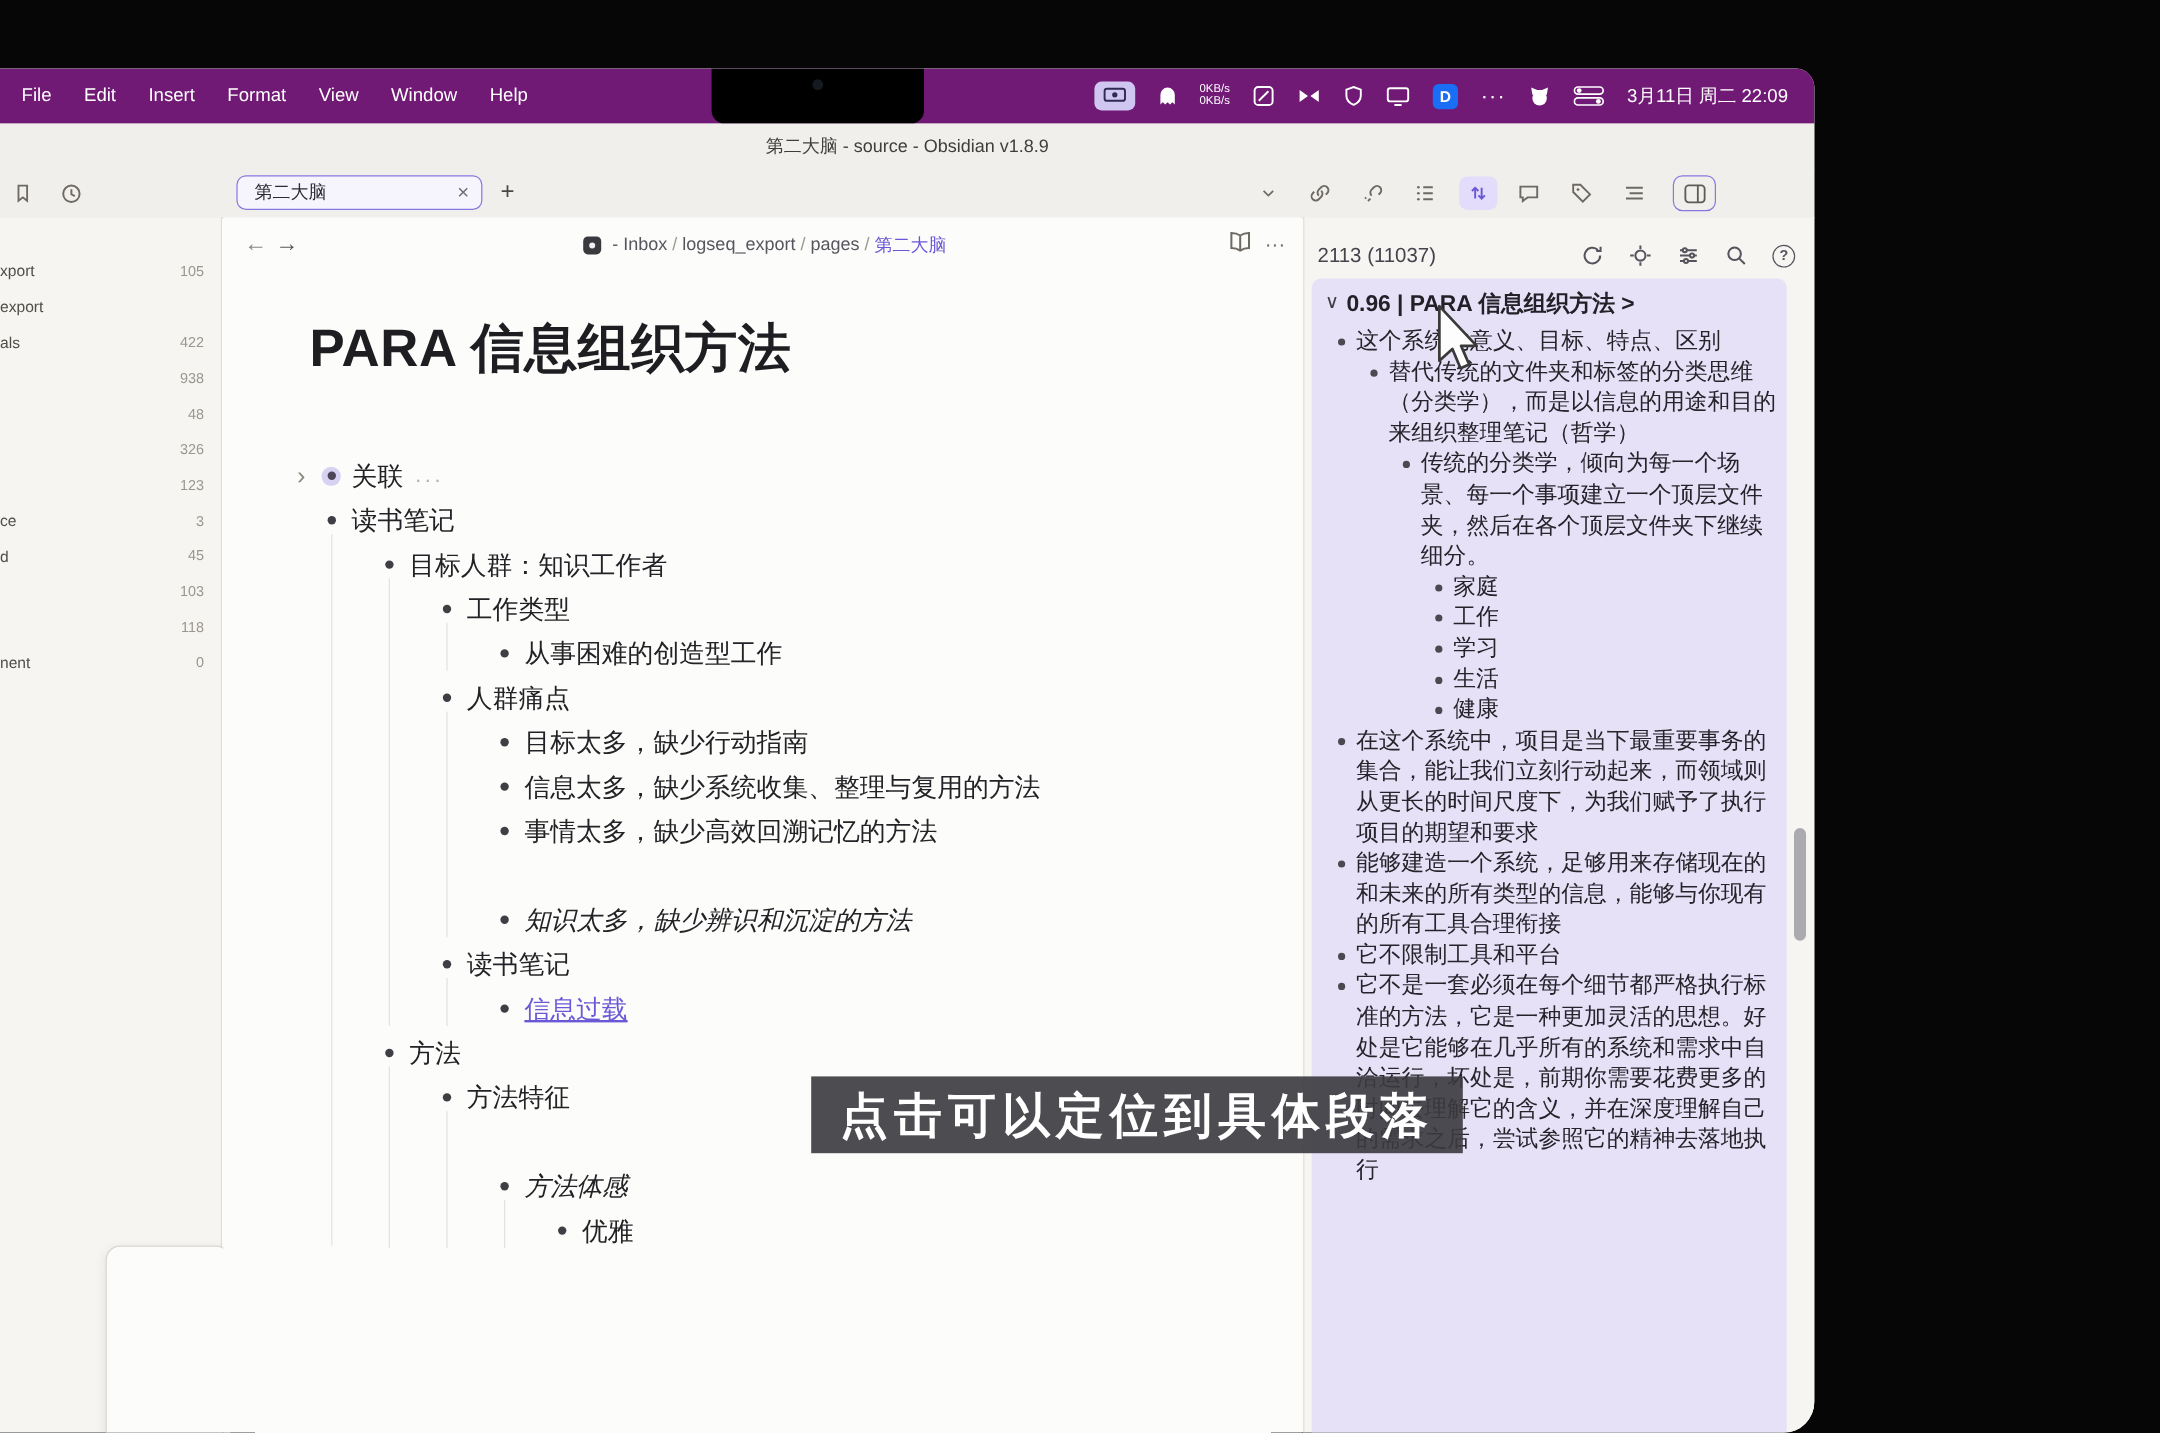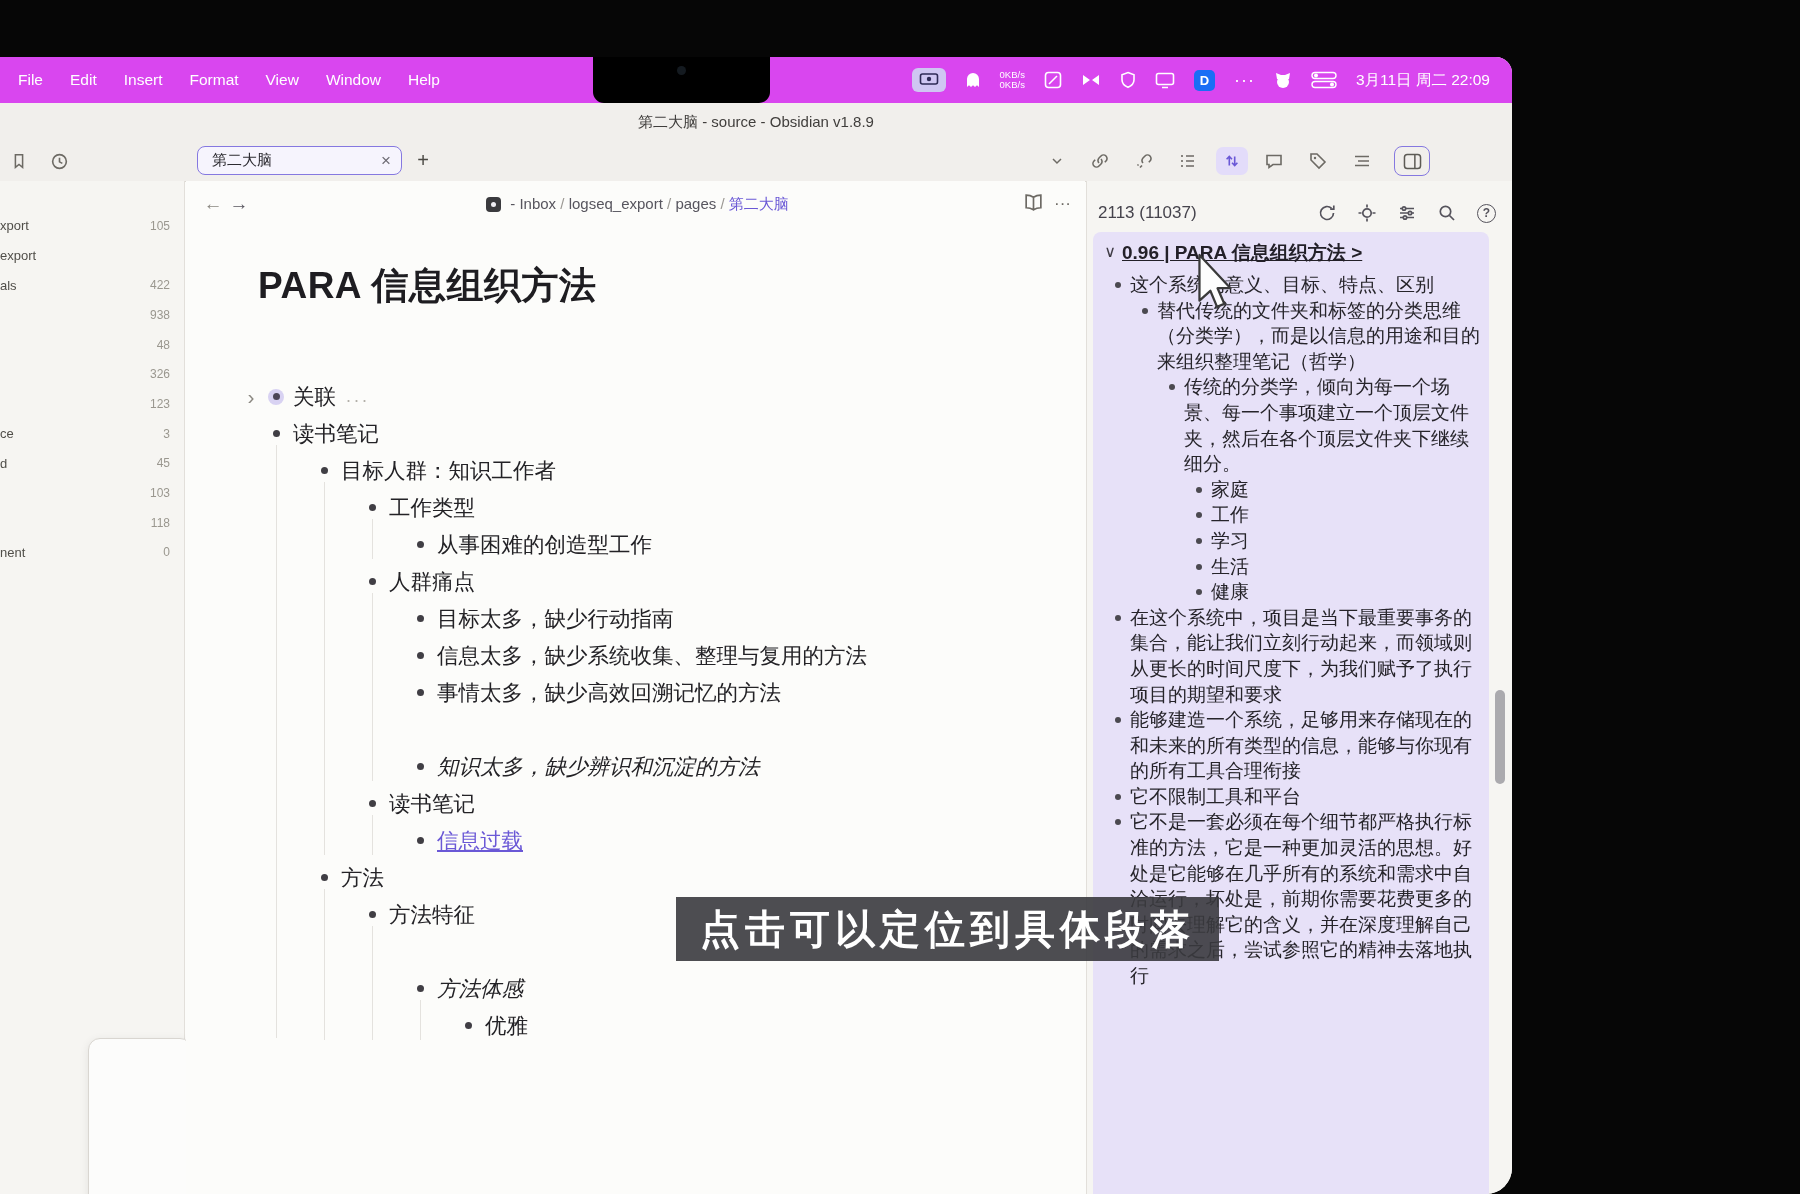--- a/index.html
+++ b/index.html
@@ -2,21 +2,21 @@
 <html><head>
 <meta charset="utf-8">
 <style>
   html,body{margin:0;padding:0;background:#000;}
   .page{position:relative;width:1800px;height:1194px;background:#060606;overflow:hidden;
         font-family:"Liberation Sans","DejaVu Sans",sans-serif;-webkit-font-smoothing:antialiased;}
   .screen{position:absolute;left:0;top:57px;width:1512px;height:1137px;background:#fcfcfa;
           border-top-right-radius:16px;border-bottom-right-radius:26px;overflow:hidden;}
 
   
-  .menubar{position:absolute;left:0;top:0;width:100%;height:46px;background:#d946ef;color:#fff;}
+  .menubar{position:absolute;left:0;top:0;width:100%;height:46px;background:#701a75;color:#fff;}
   .menus{position:absolute;left:18px;top:0;height:46px;display:flex;align-items:center;gap:27px;font-size:15.5px;}
   .menu-item{cursor:default;}
   .notch{position:absolute;left:593px;top:0;width:177px;height:46px;background:#000;
          border-radius:0 0 11px 11px;display:flex;justify-content:center;}
   .cam{width:9px;height:9px;border-radius:50%;background:#141a20;margin-top:9px;}
   .status{position:absolute;right:22px;top:0;height:46px;display:flex;align-items:center;gap:19px;}
   .status svg{display:block;}
   .st-badge{width:34px;height:24px;background:#cfc6f2;border-radius:6px;display:flex;align-items:center;justify-content:center;}
   .net{font-size:9.5px;line-height:10.5px;text-align:right;color:#fff;}
   .dbadge{width:21px;height:21px;background:#1a6ef5;border-radius:5px;color:#fff;font-size:13px;font-weight:700;
@@ -53,21 +53,21 @@
   .editor{position:absolute;left:186px;top:124px;width:899px;bottom:0;background:#fcfcfa;}
   .nav-row{position:absolute;top:8px;left:0;right:0;height:30px;display:flex;align-items:center;color:#57555e;}
   .nav-arrow{width:26px;text-align:center;font-size:19px;}
   .nav-arrow.back{margin-left:14px;color:#8a8780;}
   .crumb{flex:1;display:flex;align-items:center;justify-content:center;font-size:15px;color:#57555e;gap:2px;}
   .crumb .vault-ic{width:15px;height:15px;background:#3a3a3e;border-radius:4px;margin-right:7px;position:relative;}
   .crumb .vault-ic::after{content:"";position:absolute;left:5px;top:5px;width:5px;height:5px;border-radius:50%;background:#efeef4;}
   .crumb-item .sep{color:#9b9893;white-space:pre;}
   .crumb-item.last .clabel{color:#6a58d6;}
   .nav-right{display:flex;align-items:center;gap:10px;margin-right:14px;color:#6d6a64;}
-  .doc-title{position:absolute;left:72px;top:80px;font-size:37px;font-weight:700;color:#1e1d21;letter-spacing:.5px;}
+  .doc-title{position:absolute;left:72px;top:80px;font-size:44px;font-weight:700;color:#1e1d21;letter-spacing:.5px;}
   .outline{position:absolute;left:0;top:197px;right:0;}
   .row{display:flex;align-items:center;height:37px;font-size:21.5px;color:#232226;}
   .row.gap{margin-top:37px;font-style:italic;}
   .row.lv0{margin-left:82px;} .row.lv1{margin-left:130px;} .row.lv2{margin-left:178px;}
   .row.lv3{margin-left:226px;} .row.lv4{margin-left:274px;}
   .bullet{width:16px;height:16px;flex:none;display:flex;align-items:center;justify-content:center;margin-right:9px;}
   .bullet::after{content:"";width:7px;height:7px;border-radius:50%;background:#403e44;}
   .row.ring .bullet{background:#d8d2f2;border-radius:50%;}
   .row.ring .bullet::after{background:#4b4556;}
   .chev{display:none;}
@@ -81,21 +81,21 @@
   .panel-head{position:absolute;top:18px;left:11px;right:16px;height:28px;display:flex;align-items:center;}
   .counter{font-size:17px;color:#45434c;}
   .phicons{margin-left:auto;display:flex;align-items:center;gap:20px;color:#55535c;}
   .phicons svg{display:block;}
   .help-circle{width:19px;height:19px;border:1.6px solid #55535c;border-radius:50%;font-size:12px;font-weight:700;
                display:flex;align-items:center;justify-content:center;box-sizing:border-box;}
   .block{position:absolute;left:6px;top:51px;width:396px;height:1010px;background:#e7e1f8;border-radius:8px;
          padding:8px 6px 0 0;box-sizing:border-box;color:#26242a;}
   .bhead{display:flex;align-items:flex-start;font-size:19px;font-weight:700;color:#232028;margin:0 0 6px 0;}
   .bchev{width:24px;flex:none;text-align:center;color:#3f3c45;font-weight:400;margin-left:5px;font-size:16px;padding-top:2px;}
-  .btxt{text-decoration:underline;}
+  .btxt{}
   .pitem{display:flex;font-size:19px;line-height:25.6px;}
   .pitem.lv0{margin-left:18px;} .pitem.lv1{margin-left:45px;} .pitem.lv2{margin-left:72px;} .pitem.lv3{margin-left:99px;}
   .pb{flex:none;width:14px;display:flex;justify-content:center;}
   .pb::after{content:"";width:6px;height:6px;border-radius:50%;background:#4b4950;margin-top:10px;}
   .pt{flex:1;padding-left:5px;}
   .thumb{position:absolute;left:408px;top:509px;width:10px;height:94px;border-radius:5px;background:rgba(110,108,118,.55);}
 
   
   .caption{position:absolute;left:676px;top:840px;height:64px;background:rgba(58,58,62,.9);color:#fff;
            font-size:40px;font-weight:700;display:flex;align-items:center;padding:0 24px;letter-spacing:5px;white-space:nowrap;}

